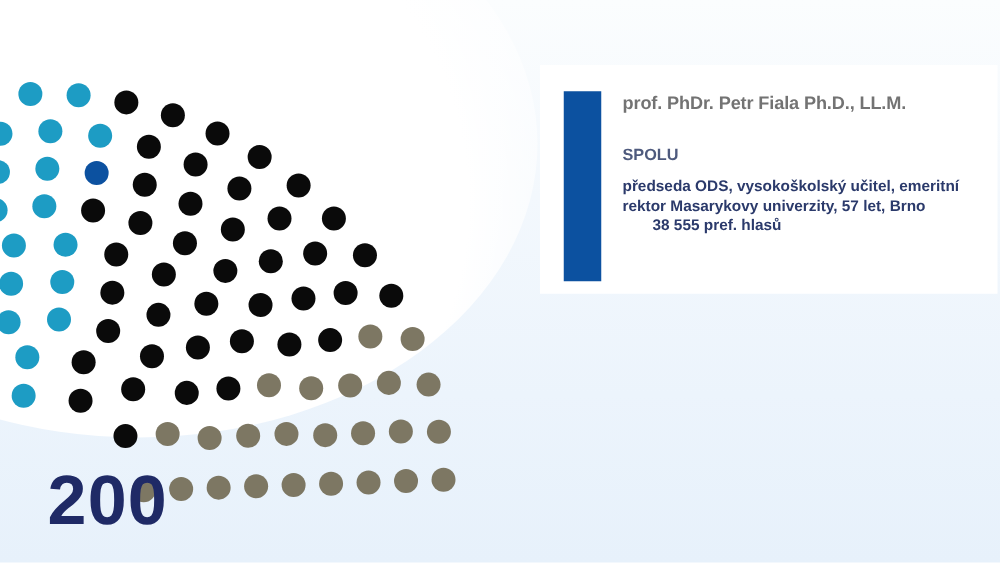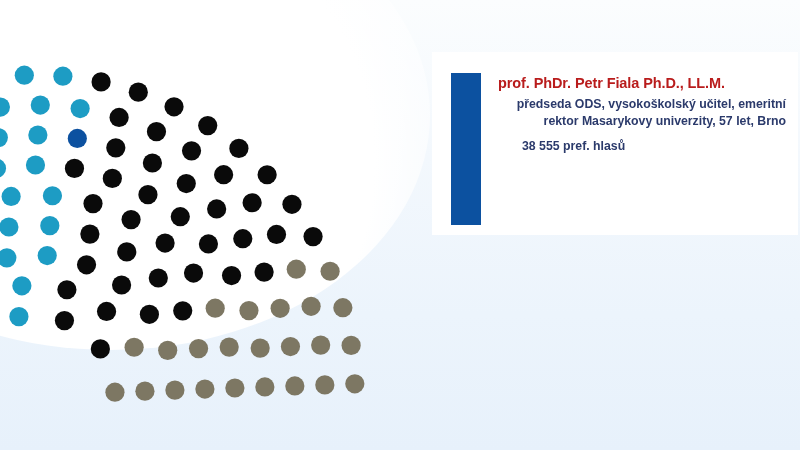--- a/index.html
+++ b/index.html
@@ -81,41 +81,40 @@
     flex: 0 0 auto;
     background: #0c51a0;
   }
   #card-text {
     margin: 23px 10px 0 17px;
     flex: 1 1 auto;
   }
   #cand-name {
     font-size: 14.5px;
     font-weight: bold;
-    color: #b91c1c;
+    color: #737373;
     letter-spacing: -0.1px;
     line-height: 1.2;
-    margin-bottom: 4px;
+    margin-bottom: 24px;
     white-space: nowrap;
   }
   #cand-party {
     font-size: 13px;
     font-weight: bold;
     color: #4e5a7d;
     line-height: 1.2;
     margin-bottom: 9px;
   }
   #cand-desc {
     font-size: 12.3px;
     font-weight: bold;
     color: #2b3a6b;
     line-height: 1.32;
-    margin-bottom: 10px;
+    margin-bottom: 0;
     max-width: 288px;
-    text-align: right;
   }
   #cand-votes {
     font-size: 12.3px;
     font-weight: bold;
     color: #2b3a6b;
     line-height: 1.3;
     margin-left: 24px;
   }
 </style>
 </head>
@@ -261,23 +260,25 @@
         <circle cx="174.91" cy="390.11" r="9.6" fill="#7d7763"></circle>
         <circle cx="204.90" cy="389.07" r="9.6" fill="#7d7763"></circle>
         <circle cx="234.88" cy="388.02" r="9.6" fill="#7d7763"></circle>
         <circle cx="264.86" cy="386.97" r="9.6" fill="#7d7763"></circle>
         <circle cx="294.84" cy="385.93" r="9.6" fill="#7d7763"></circle>
         <circle cx="324.82" cy="384.88" r="9.6" fill="#7d7763"></circle>
         <circle cx="354.81" cy="383.83" r="9.6" fill="#7d7763"></circle>
       </svg>
   </div>
 
+  <div id="seat-total">200</div>
 
   <div id="info-card">
     <div id="party-swatch" style="background: rgb(12, 81, 160);"></div>
     <div id="card-text">
       <div id="cand-name">prof. PhDr. Petr Fiala Ph.D., LL.M.</div>
+      <div id="cand-party">SPOLU</div>
       <div id="cand-desc">předseda ODS, vysokoškolský učitel, emeritní rektor Masarykovy univerzity, 57 let, Brno</div>
       <div id="cand-votes">38 555 pref. hlasů</div>
     </div>
   </div>
 
 </div>
 
 </body></html>

